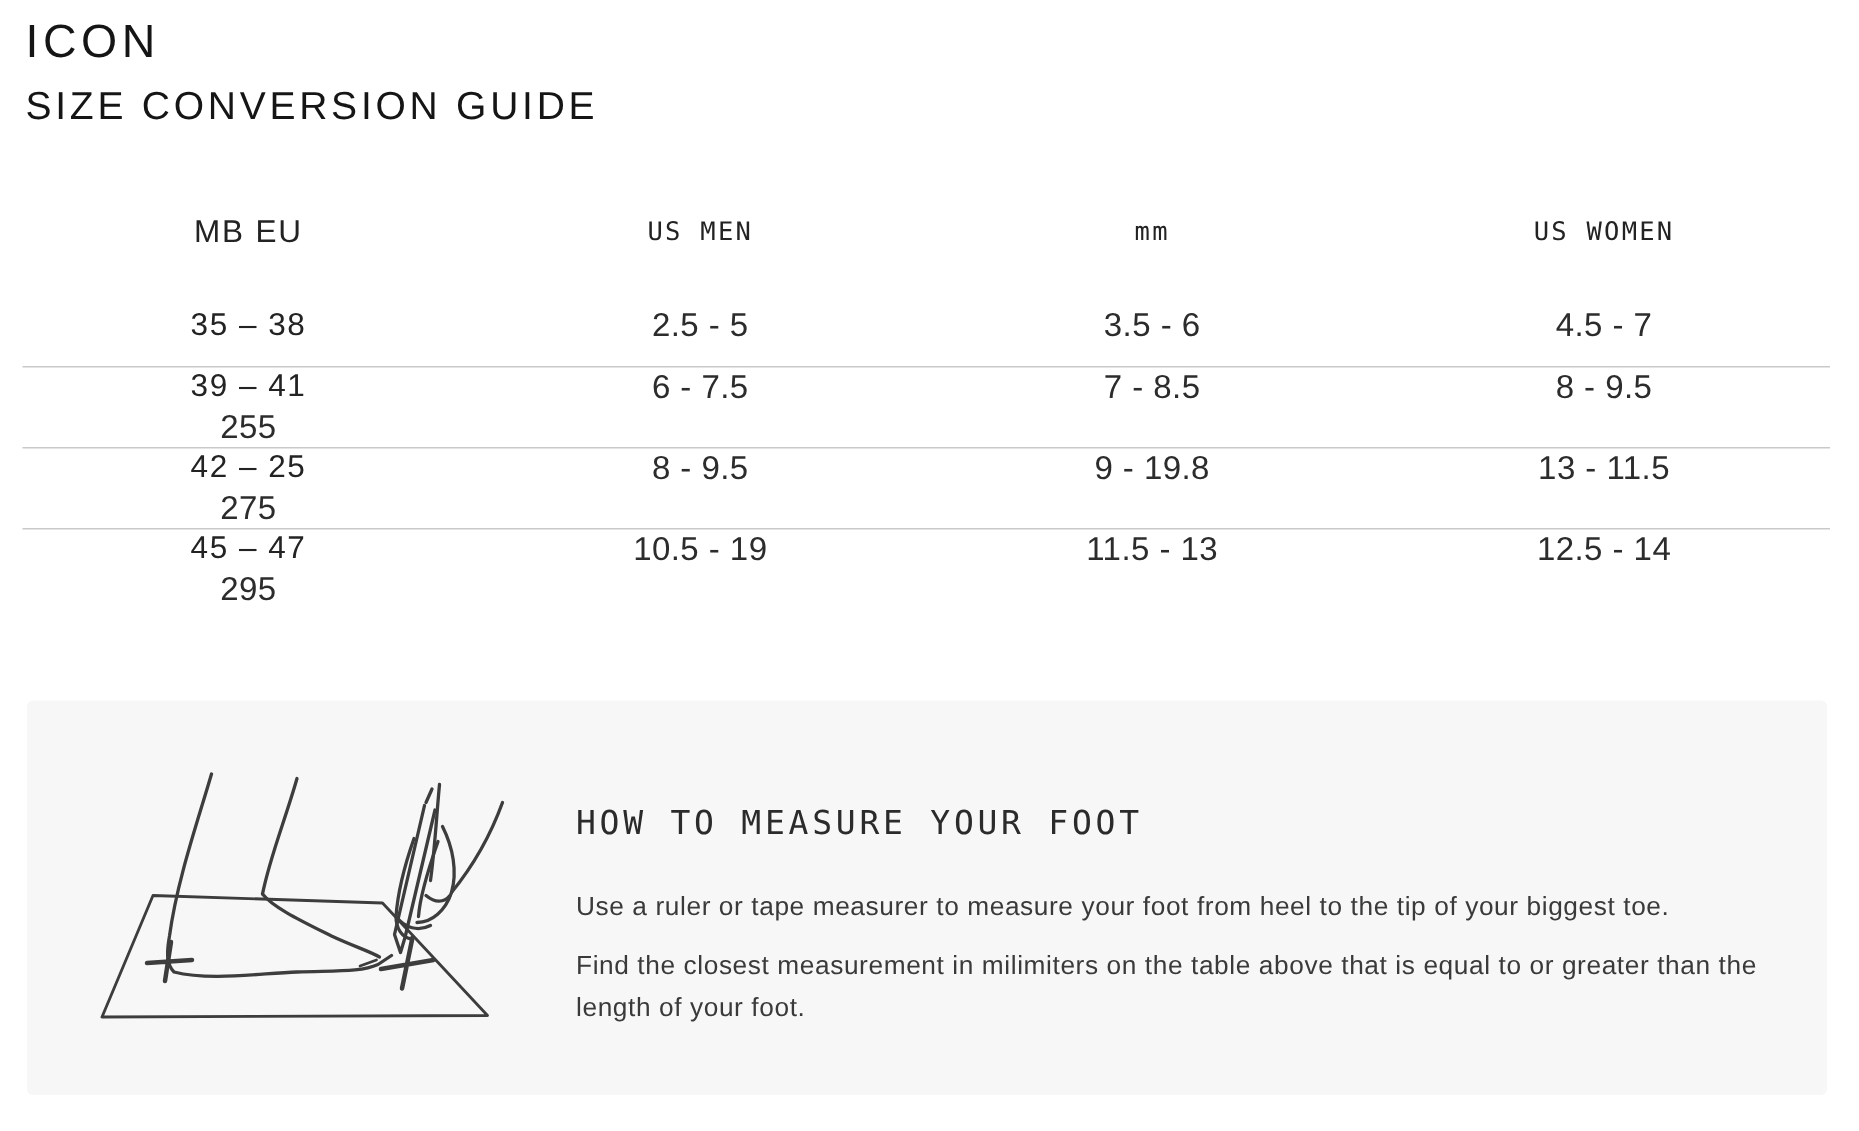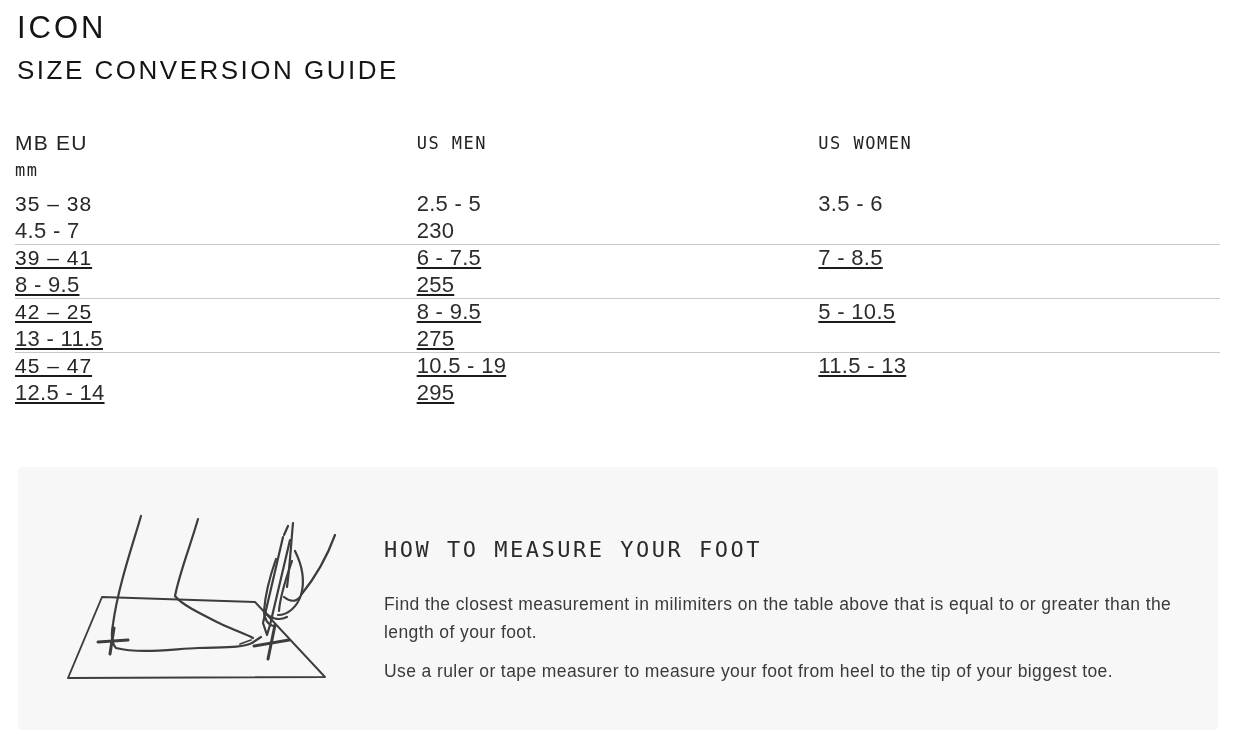--- a/index.html
+++ b/index.html
@@ -42,27 +42,27 @@
 
   
   .size-table {
     position: absolute;
     left: 15px;
     top: 128px;
     width: 1205px;
   }
   .t-row {
     display: grid;
-    grid-template-columns: repeat(3, 1fr);
+    grid-template-columns: repeat(4, 1fr);
     height: 54px;
     align-items: center;
-    text-align: left;
+    text-align: center;
   }
   .t-head { height: 54px; margin-bottom: 8px; }
-  .t-body .t-row + .t-row { border-top: 1px solid var(--divider); text-decoration: underline; }
+  .t-body .t-row + .t-row { border-top: 1px solid var(--divider); }
   .head-eu {
     font-size: 21px;
     letter-spacing: 1.2px;
     color: #232323;
   }
   .head-mono {
     font-family: "DejaVu Sans Mono", monospace;
     font-size: 17px;
     letter-spacing: 1.5px;
     color: #232323;
@@ -115,42 +115,41 @@
 
   <div class="header">
     <h1 class="title">ICON</h1>
     <h2 class="subtitle">SIZE CONVERSION GUIDE</h2>
   </div>
 
   <div class="size-table">
     <div class="t-row t-head">
       <div class="head-eu">MB EU</div>
       <div class="head-mono">US MEN</div>
+      <div class="head-mono">mm</div>
       <div class="head-mono">US WOMEN</div>
-      <div class="head-mono">mm</div>
     </div>
     <div class="t-body">
       <div class="t-row">
         <div class="cell cell-eu">35 – 38</div>
         <div class="cell">2.5 - 5</div>
         <div class="cell">3.5 - 6</div>
         <div class="cell">4.5 - 7</div>
-        <div class="cell">230</div>
       </div>
       <div class="t-row">
         <div class="cell cell-eu">39 – 41</div>
         <div class="cell">6 - 7.5</div>
         <div class="cell">7 - 8.5</div>
         <div class="cell">8 - 9.5</div>
         <div class="cell">255</div>
       </div>
       <div class="t-row">
         <div class="cell cell-eu">42 – 25</div>
         <div class="cell">8 - 9.5</div>
-        <div class="cell">5 - 10.5</div>
+        <div class="cell">9 - 19.8</div>
         <div class="cell">13 - 11.5</div>
         <div class="cell">275</div>
       </div>
       <div class="t-row">
         <div class="cell cell-eu">45 – 47</div>
         <div class="cell">10.5 - 19</div>
         <div class="cell">11.5 - 13</div>
         <div class="cell">12.5 - 14</div>
         <div class="cell">295</div>
       </div>
@@ -175,18 +174,18 @@
       <path d="M243,38 L223,124 M250,41 L230,126 M223,124 L227,136 L230,126 M244,36 L248,27"></path>
 
       <path d="M236,60 C229,80 225,98 224,112 C224,120 228,126 234,127 M252,62 C245,82 240,98 239,112 M224,112 C230,120 239,122 247,118 M244,98 C250,103 256,103 260,98"></path>
       <path d="M255,52 C262,66 265,82 261,96 C257,108 248,116 238,116"></path>
 
       <path d="M247,88 C250,66 251,45 253,24 M261,96 C274,80 287,58 295,36"></path>
     </svg>
 
     <div class="measure-text">
       <div class="measure-heading">HOW TO MEASURE YOUR FOOT</div>
+      <p>Use a ruler or tape measurer to measure your foot from heel to the tip of your biggest toe.</p>
       <p>Find the closest measurement in milimiters on the table above that is equal to or greater than the length of your foot.</p>
-      <p>Use a ruler or tape measurer to measure your foot from heel to the tip of your biggest toe.</p>
     </div>
   </div>
 
 </div>
 
 </body></html>

